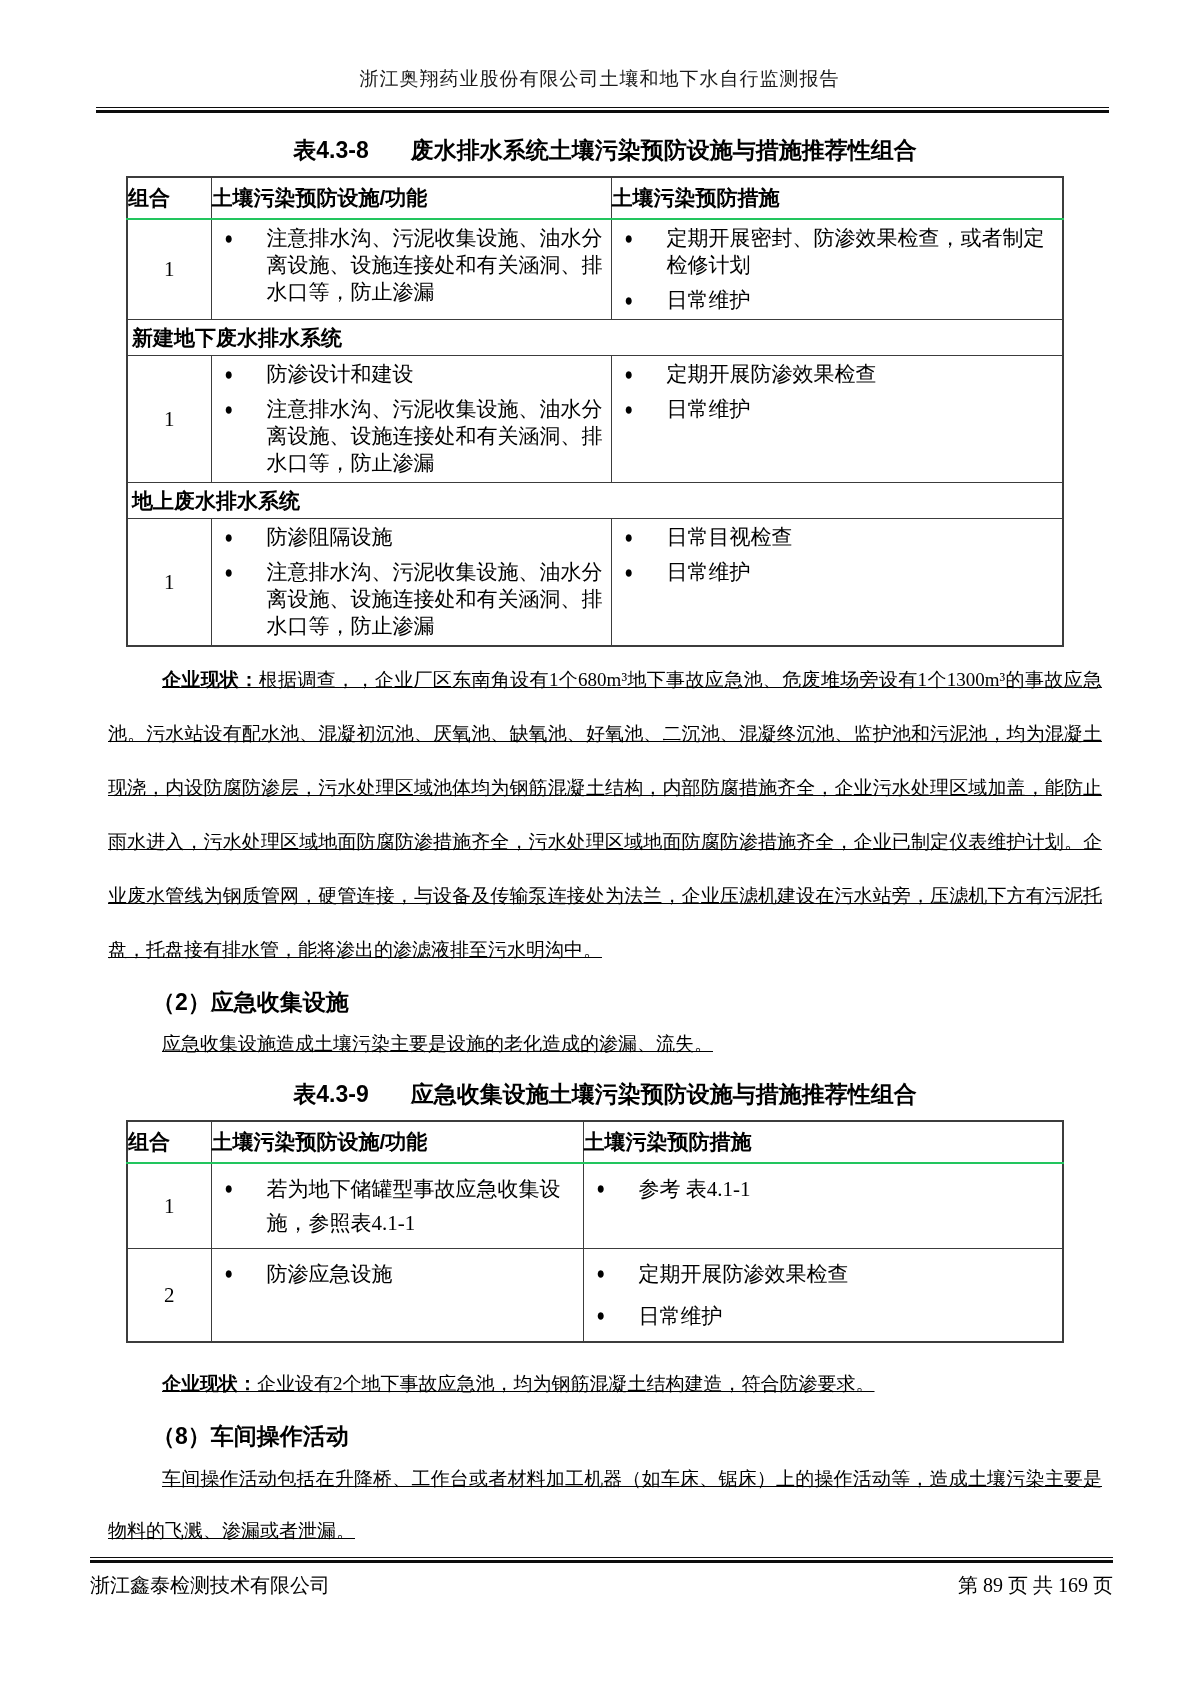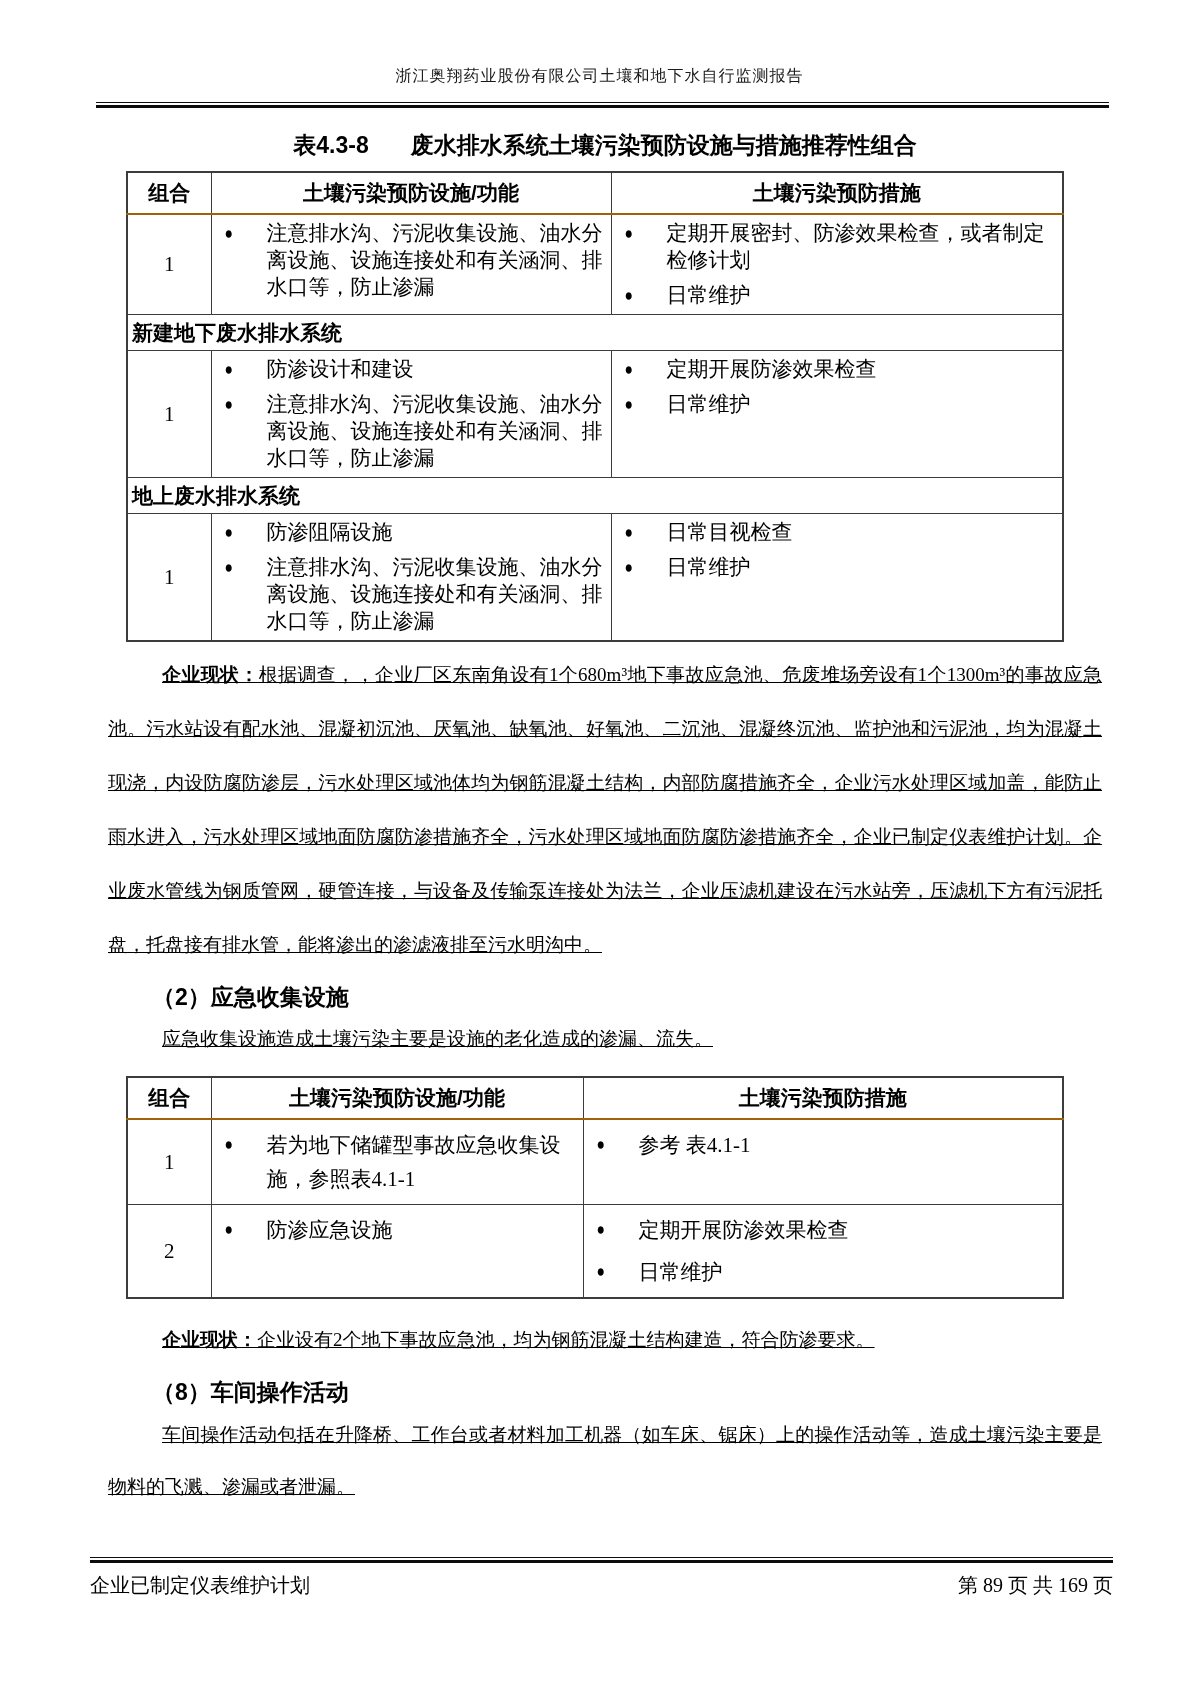--- a/index.html
+++ b/index.html
@@ -9,21 +9,21 @@
     margin:0 auto;
     background:#ffffff;
     font-family:"Liberation Serif","DejaVu Serif",serif;
     color:#000;
     overflow:hidden;
   }
   
   .page-header{
     padding-top:66px;
     text-align:center;
-    font-size:16px;
+    font-size:19px;
     letter-spacing:1px;
     color:#1a1a1a;
   }
   .double-rule{
     height:2px;
     border-top:1px solid #0c0c0c;
     border-bottom:3px solid #0c0c0c;
   }
   .header-rule{margin:15px 90px 0 96px;}
   
@@ -47,22 +47,22 @@
   }
   table.t th,table.t td{
     border:1px solid #3c3c3c;
     font-size:21px;
     padding:0;
   }
   table.t th{
     font-family:"Liberation Sans","DejaVu Sans",sans-serif;
     font-weight:bold;
     height:40px;
-    text-align:center;
-    border-bottom:2px solid #a16207;
+    text-align:left;
+    border-bottom:2px solid #22c55e;
   }
   #table1 col.c1{width:84px}  #table1 col.c2{width:400px}  #table1 col.c3{width:452px}
   #table2 col.c1{width:84px}  #table2 col.c2{width:372px}  #table2 col.c3{width:480px}
   td.section{
     font-family:"Liberation Sans","DejaVu Sans",sans-serif;
     font-weight:bold;
     font-size:21px;
     height:35px;
     padding-left:4px !important;
     text-align:left;
@@ -228,20 +228,23 @@
           </tr>
         </tbody>
       </table>
 
     <p class="para p1"><span class="lead">企业现状：</span><span>根据调查，，企业厂区东南角设有1个680m³地下事故应急池、危废堆场旁设有1个1300m³的事故应急池。污水站设有配水池、混凝初沉池、厌氧池、缺氧池、好氧池、二沉池、混凝终沉池、监护池和污泥池，均为混凝土现浇，内设防腐防渗层，污水处理区域池体均为钢筋混凝土结构，内部防腐措施齐全，企业污水处理区域加盖，能防止雨水进入，污水处理区域地面防腐防渗措施齐全，污水处理区域地面防腐防渗措施齐全，企业已制定仪表维护计划。企业废水管线为钢质管网，硬管连接，与设备及传输泵连接处为法兰，企业压滤机建设在污水站旁，压滤机下方有污泥托盘，托盘接有排水管，能将渗出的渗滤液排至污水明沟中。</span></p>
 
     <div class="sec-heading h2">（2）应急收集设施</div>
 
     <p class="para p2">应急收集设施造成土壤污染主要是设施的老化造成的渗漏、流失。</p>
 
+    <div class="table-title second">
+      <span class="tlabel">表4.3-9</span><span>应急收集设施土壤污染预防设施与措施推荐性组合</span>
+    </div>
 
     <table class="t" id="table2">
         <colgroup>
           <col class="c1">
           <col class="c2">
           <col class="c3">
         </colgroup>
         <thead>
           <tr>
             <th>组合</th>
@@ -291,18 +294,18 @@
 
     <div class="sec-heading h3">（8）车间操作活动</div>
 
     <p class="para p4">车间操作活动包括在升降桥、工作台或者材料加工机器（如车床、锯床）上的操作活动等，造成土壤污染主要是物料的飞溅、渗漏或者泄漏。</p>
 
   </div>
 
   <div class="footer">
     <div class="double-rule"></div>
     <div class="footer-row">
-      <span>企业已制定仪表维护计划</span>
+      <span>浙江鑫泰检测技术有限公司</span>
       <span>第 89 页 共 169 页</span>
     </div>
   </div>
 
 </div>
 
 </body></html>

